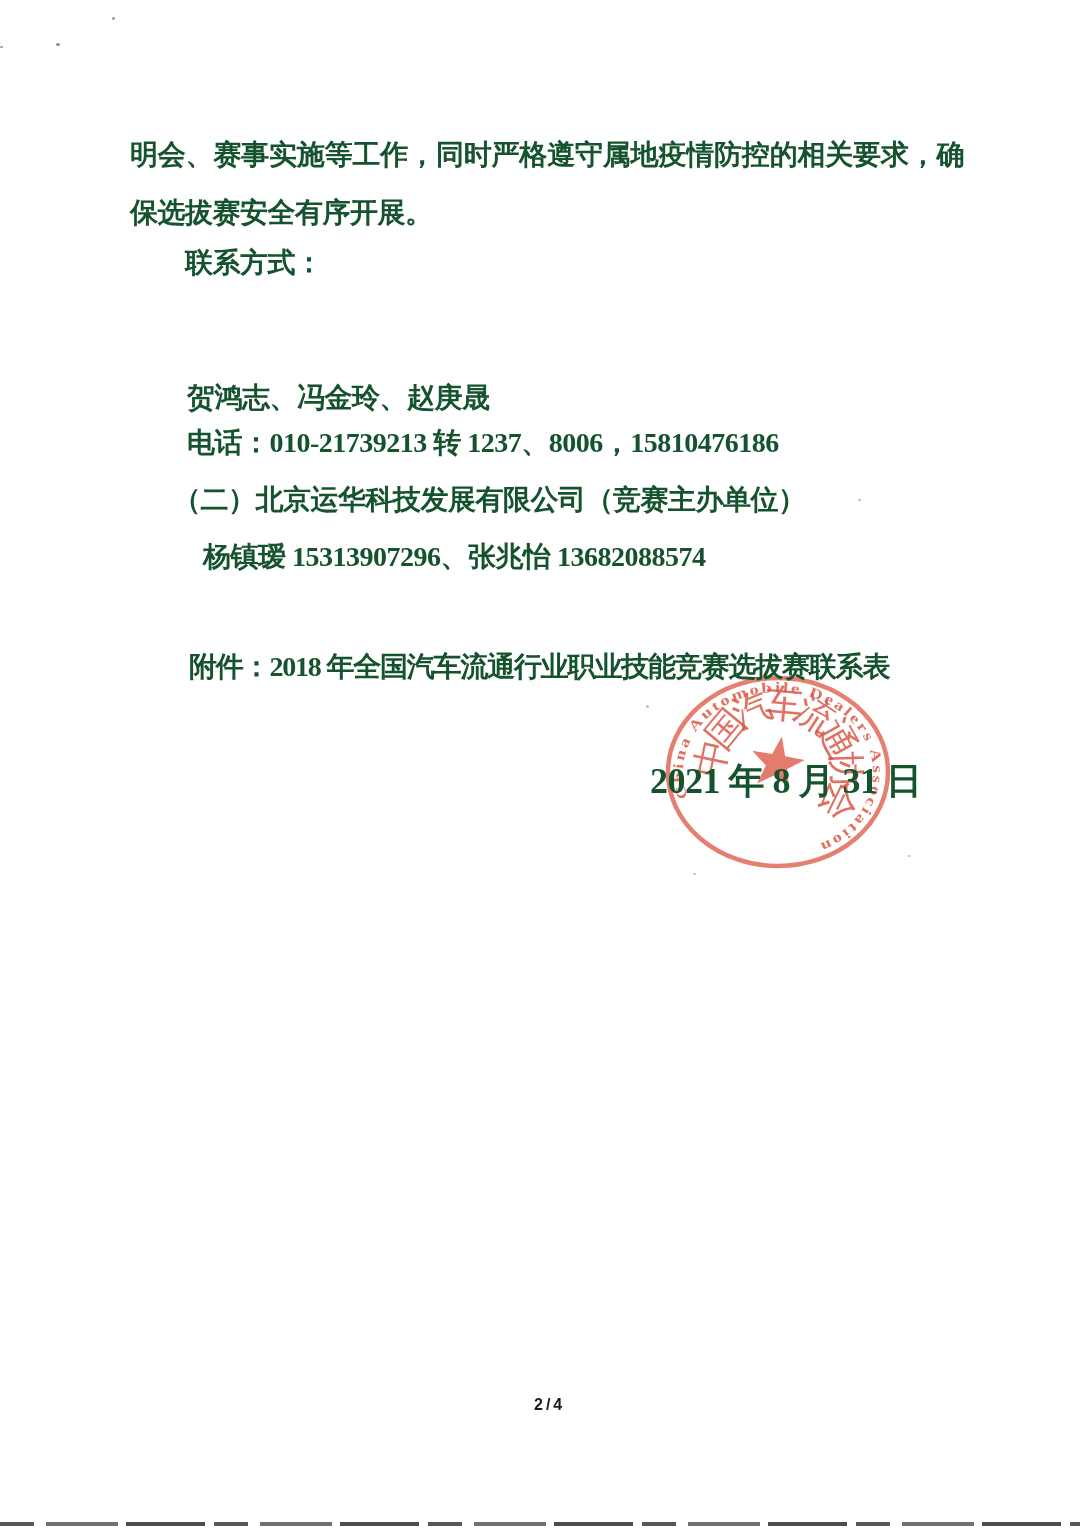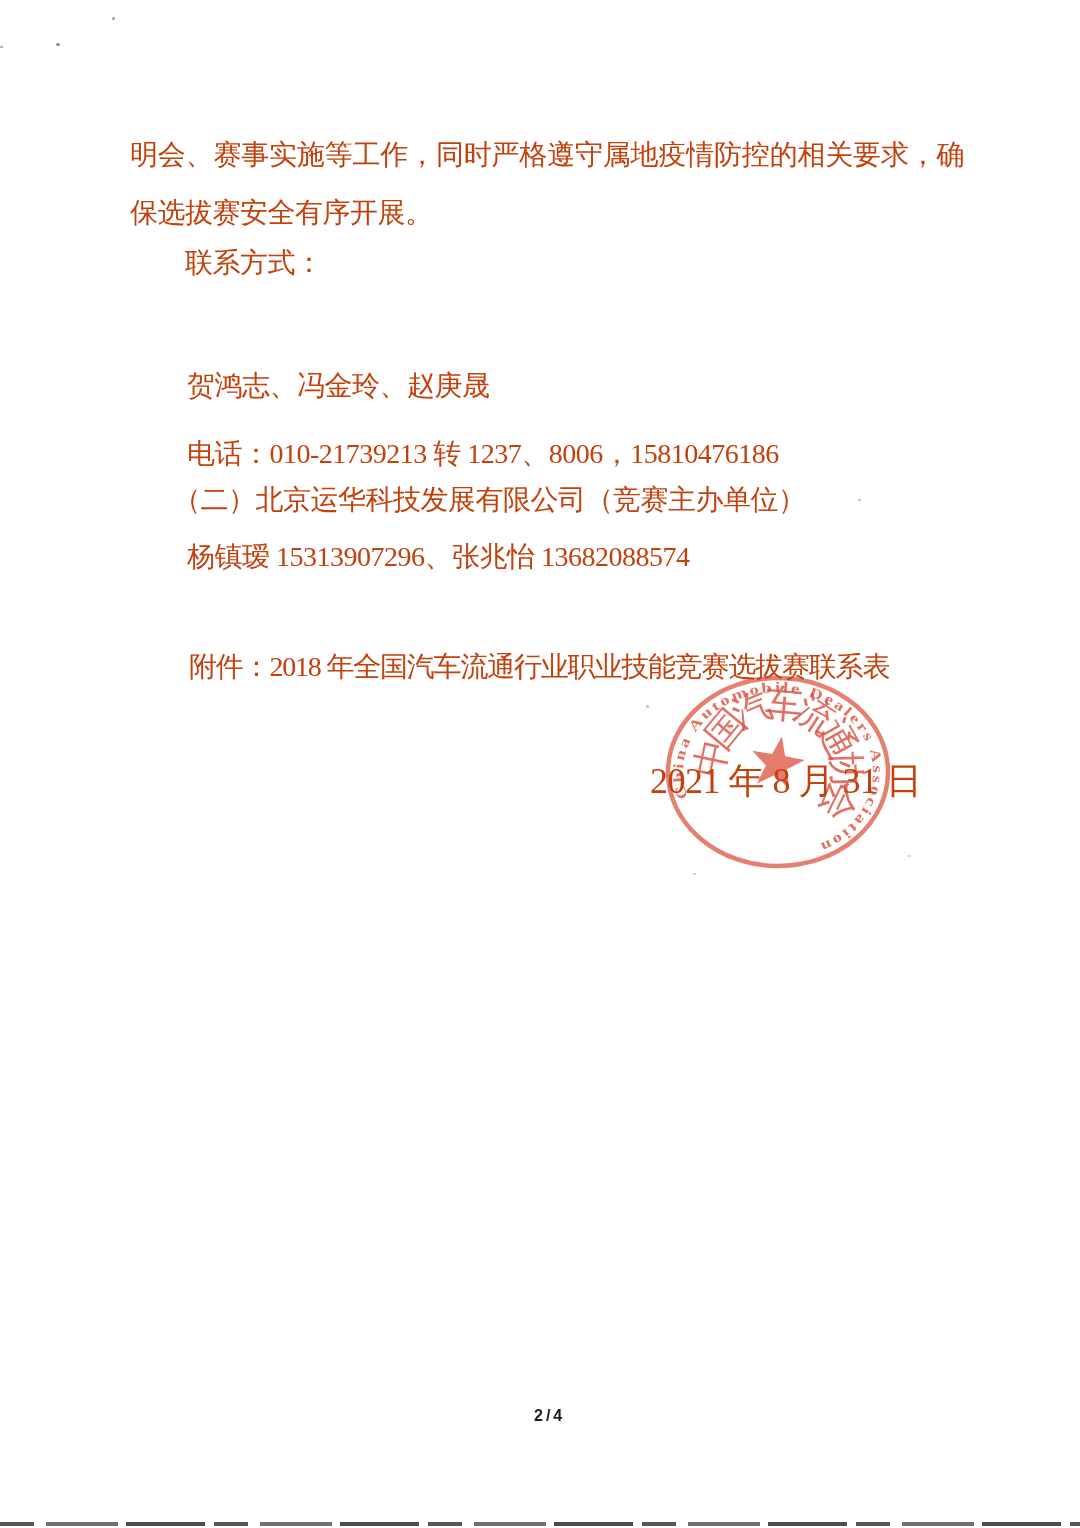--- a/index.html
+++ b/index.html
@@ -7,40 +7,41 @@
     position:relative;
     width:1080px;height:1528px;
     background:#ffffff;
     overflow:hidden;
     font-family:"Liberation Serif","DejaVu Serif",serif;
   }
   .tline{
     position:absolute;
     font-size:28px;
     letter-spacing:-0.5px;
-    color:#c2410c;
+    color:#14532d;
     white-space:nowrap;
     line-height:1.15;
     z-index:3;
+    font-weight:bold;
   }
   
   .l1{left:130px;top:139px;width:834px;letter-spacing:-0.5px;text-align:justify;text-align-last:justify;}
   .l2{left:130px;top:197px;}
   .l3{left:185px;top:247px;}
   .l4{left:170px;top:312px;}
-  .l5{left:187px;top:370px;}
-  .l6{left:187px;top:438px;}
+  .l5{left:187px;top:382px;}
+  .l6{left:187px;top:427px;}
   .l7{left:173px;top:484px;}
-  .l8{left:187px;top:541px;}
+  .l8{left:203px;top:541px;}
   .l9{left:189px;top:651px;letter-spacing:-1.2px;}
   .l10{left:650px;top:761px;font-size:36px;}
   .page-num{
     position:absolute;left:534px;top:1396px;
     font-family:"Liberation Sans","DejaVu Sans",sans-serif;
-    font-weight:bold;font-size:16px;letter-spacing:3px;color:#1c1c1c;z-index:3;margin-top:11px;
+    font-weight:bold;font-size:16px;letter-spacing:3px;color:#1c1c1c;z-index:3;
   }
   
   .seal{
     position:absolute;left:642px;top:636px;width:272px;height:272px;
     z-index:2;filter:blur(0.35px);
   }
   .seal-ring{fill:none;stroke:#e16957;stroke-width:4.5;opacity:0.85;}
   .stamp-en{
     font-family:"Liberation Serif","DejaVu Serif",serif;
     font-size:14.5px;font-weight:bold;fill:#de6150;letter-spacing:2px;opacity:0.9;

